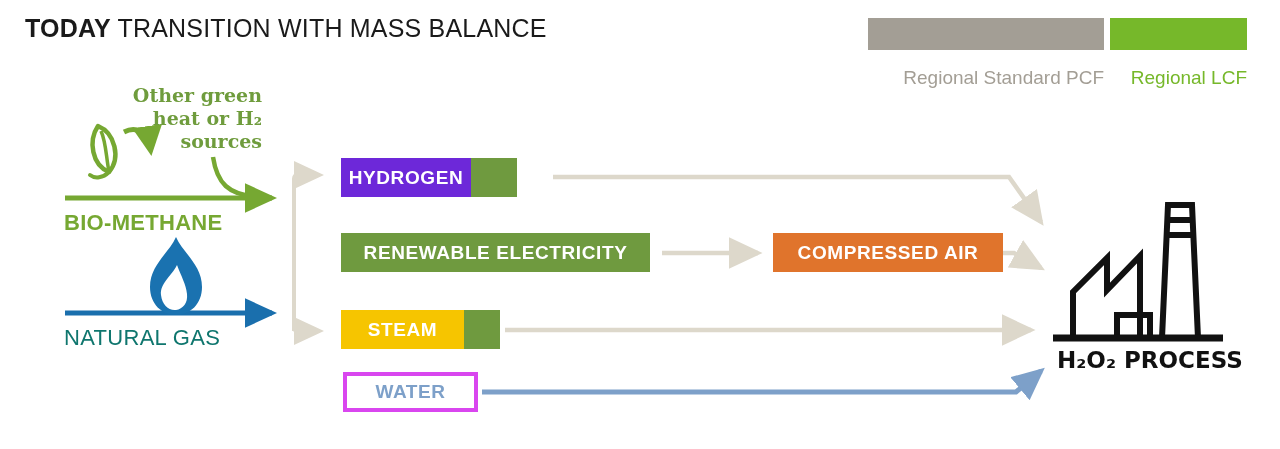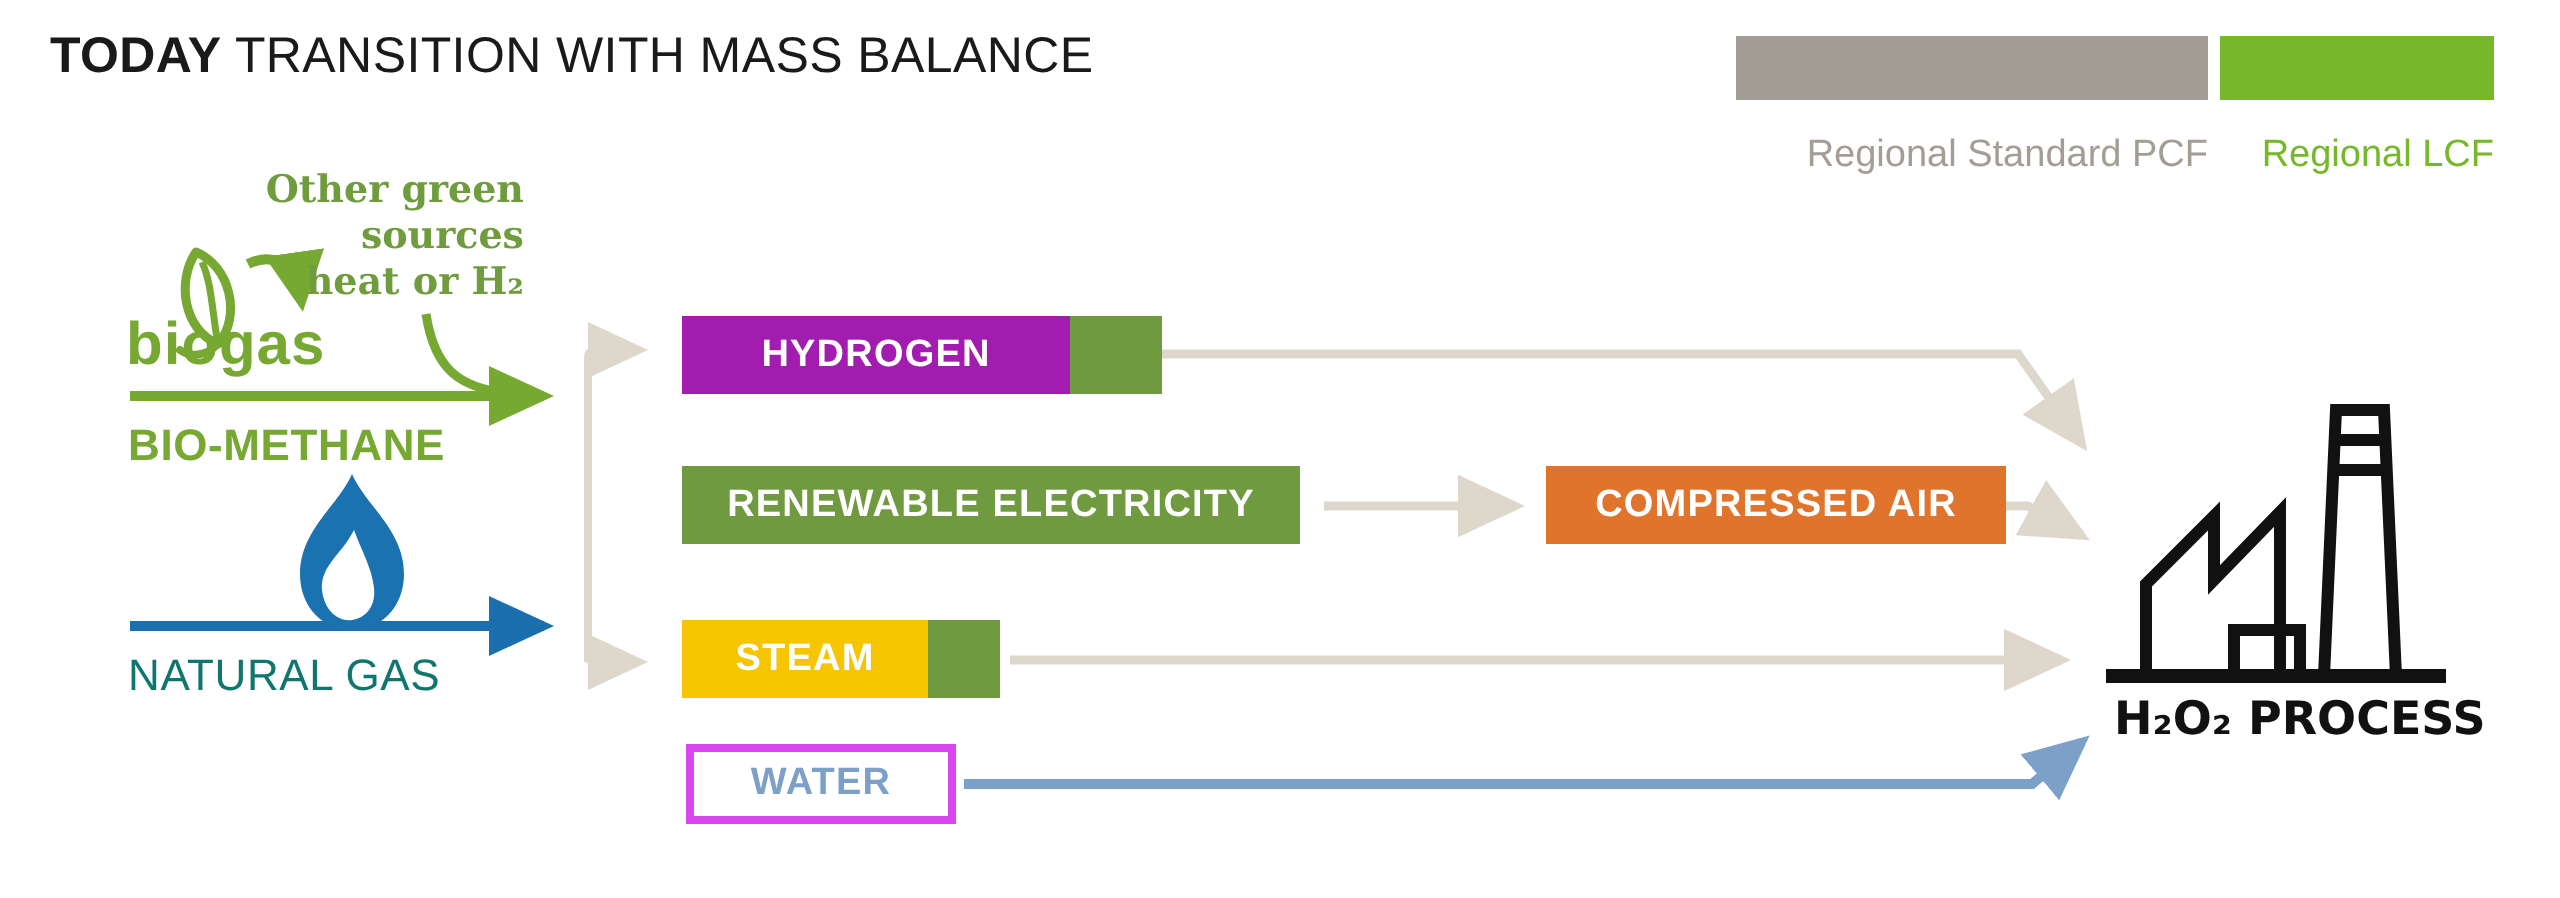--- a/index.html
+++ b/index.html
@@ -37,21 +37,21 @@
   #bio-methane-label { left: 64px; top: 210px; font-size: 22px; font-weight: bold; color: #76a832; letter-spacing: .3px; }
   #natural-gas-label { left: 64px; top: 325px; font-size: 22px; font-weight: normal; color: #0f766e; letter-spacing: .3px; }
 
   
   .flow-box {
     position: absolute; height: 39px;
     display: flex; align-items: center; justify-content: center;
     color: #fff; font-weight: bold; font-size: 19px; letter-spacing: .6px;
     white-space: nowrap;
   }
-  #box-hydrogen { left: 341px; top: 158px; width: 240px; background: #a21caf; }
+  #box-hydrogen { left: 341px; top: 158px; width: 176px; background: #6d28d9; }
   #box-hydrogen .lbl { margin-right: 46px; }
   #box-renewable { left: 341px; top: 233px; width: 309px; background: #6f9a3f; }
   #box-compressed { left: 773px; top: 233px; width: 230px; background: #e0742c; }
   #box-steam { left: 341px; top: 310px; width: 159px; background: #f6c500; }
   #box-steam .lbl { margin-right: 36px; }
   #box-water { left: 343px; top: 372px; width: 135px; height: 40px; background: #fff; border: 4px solid #d946ef; color: #7da0c9; }
   .green-cap { position: absolute; right: 0; top: 0; height: 100%; background: #6f9a3f; }
   #cap-hydrogen { width: 46px; }
   #cap-steam { width: 36px; }
 
@@ -117,25 +117,24 @@
     <path d="M42,12 C54,6 66,12 68,26" stroke="#76a832" stroke-width="5" fill="none" marker-end="url(#ah-bio)"></path>
     <defs>
       <marker id="ah-bio" markerWidth="8" markerHeight="8" refX="4" refY="3" orient="auto">
           <path d="M0,0 L6,3 L0,6 Z" fill="#76a832"></path>
         </marker>
     </defs>
   </svg>
 
   <div id="other-green" class="abs">
     <div>Other green</div>
+    <div>heat or H₂</div>
     <div>sources</div>
-    <div>heat or H₂</div>
   </div>
 
-  <div id="biogas-label" class="abs">biogas</div>
   <div id="bio-methane-label" class="abs">BIO-METHANE</div>
 
   <svg class="abs" style="left:145px; top:237px;" width="62" height="79" viewBox="0 0 62 79">
     <path d="M31,0 C24,16 5,28 5,50 C5,67 17,78 31,78 C45,78 57,67 57,50 C57,28 38,16 31,0 Z" fill="#1a72b0"></path>
     <path d="M32,28 C26,40 15,46 16,58 C17,68 24,74 31,73 C38,72 43,66 42,57 C41,47 36,39 32,28 Z" fill="#ffffff"></path>
   </svg>
 
   <div id="natural-gas-label" class="abs">NATURAL GAS</div>
 
   <div id="box-hydrogen" class="flow-box">

